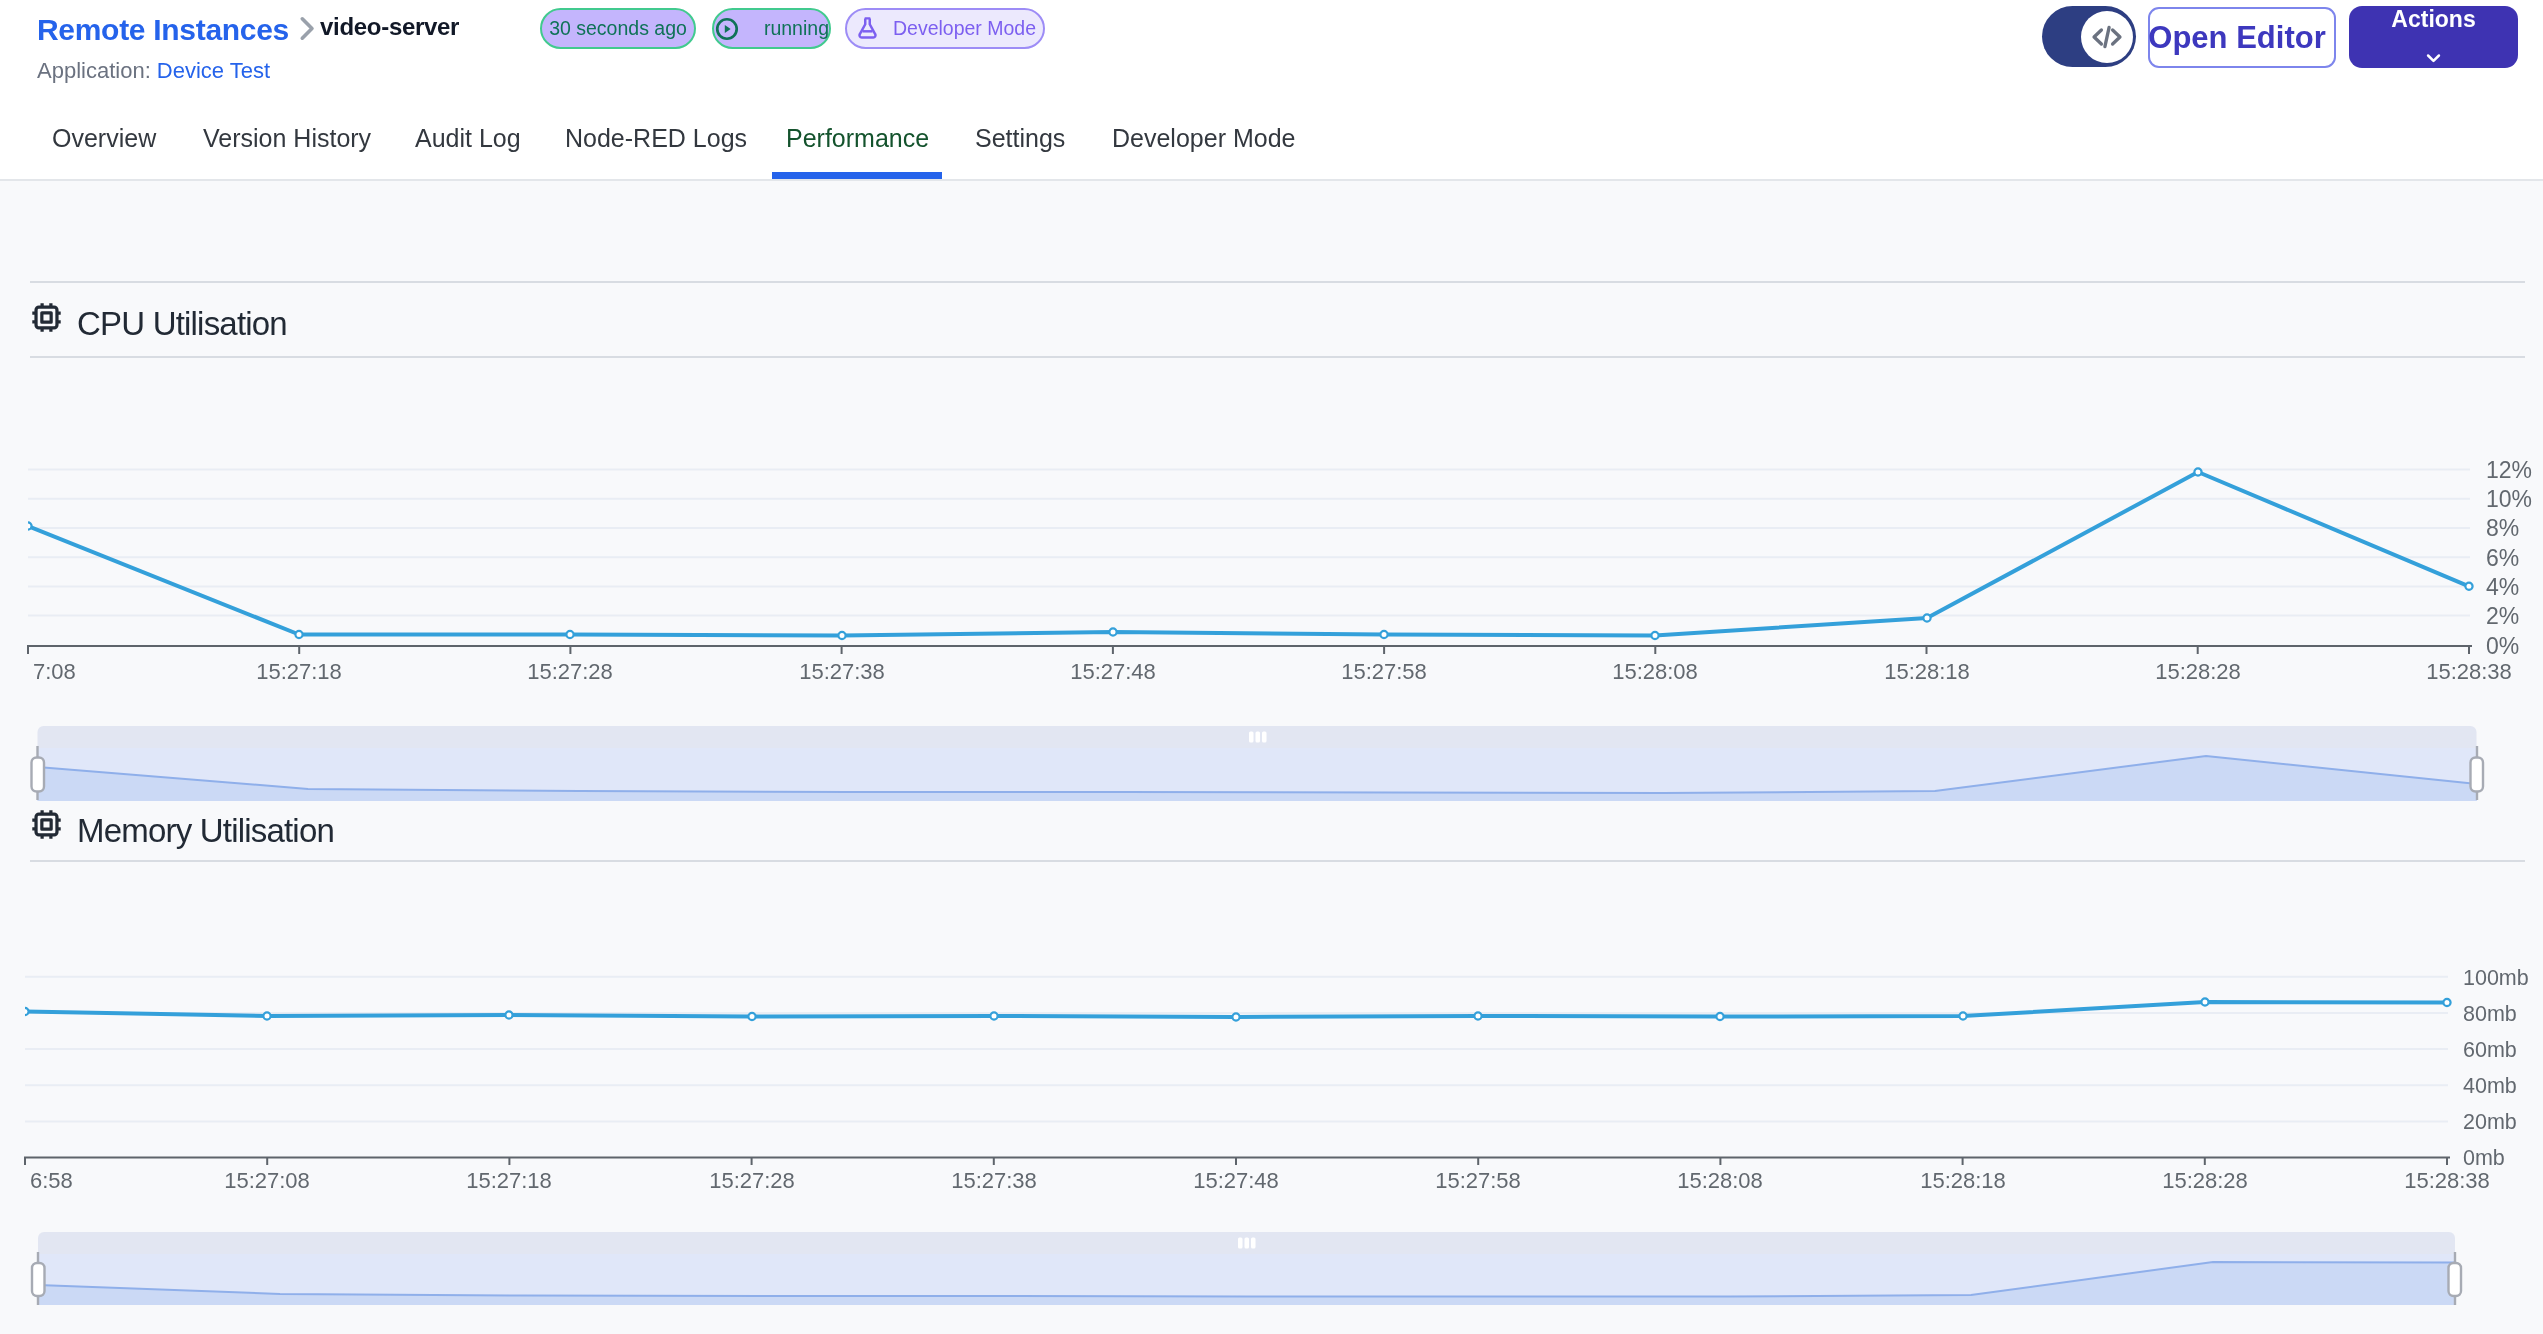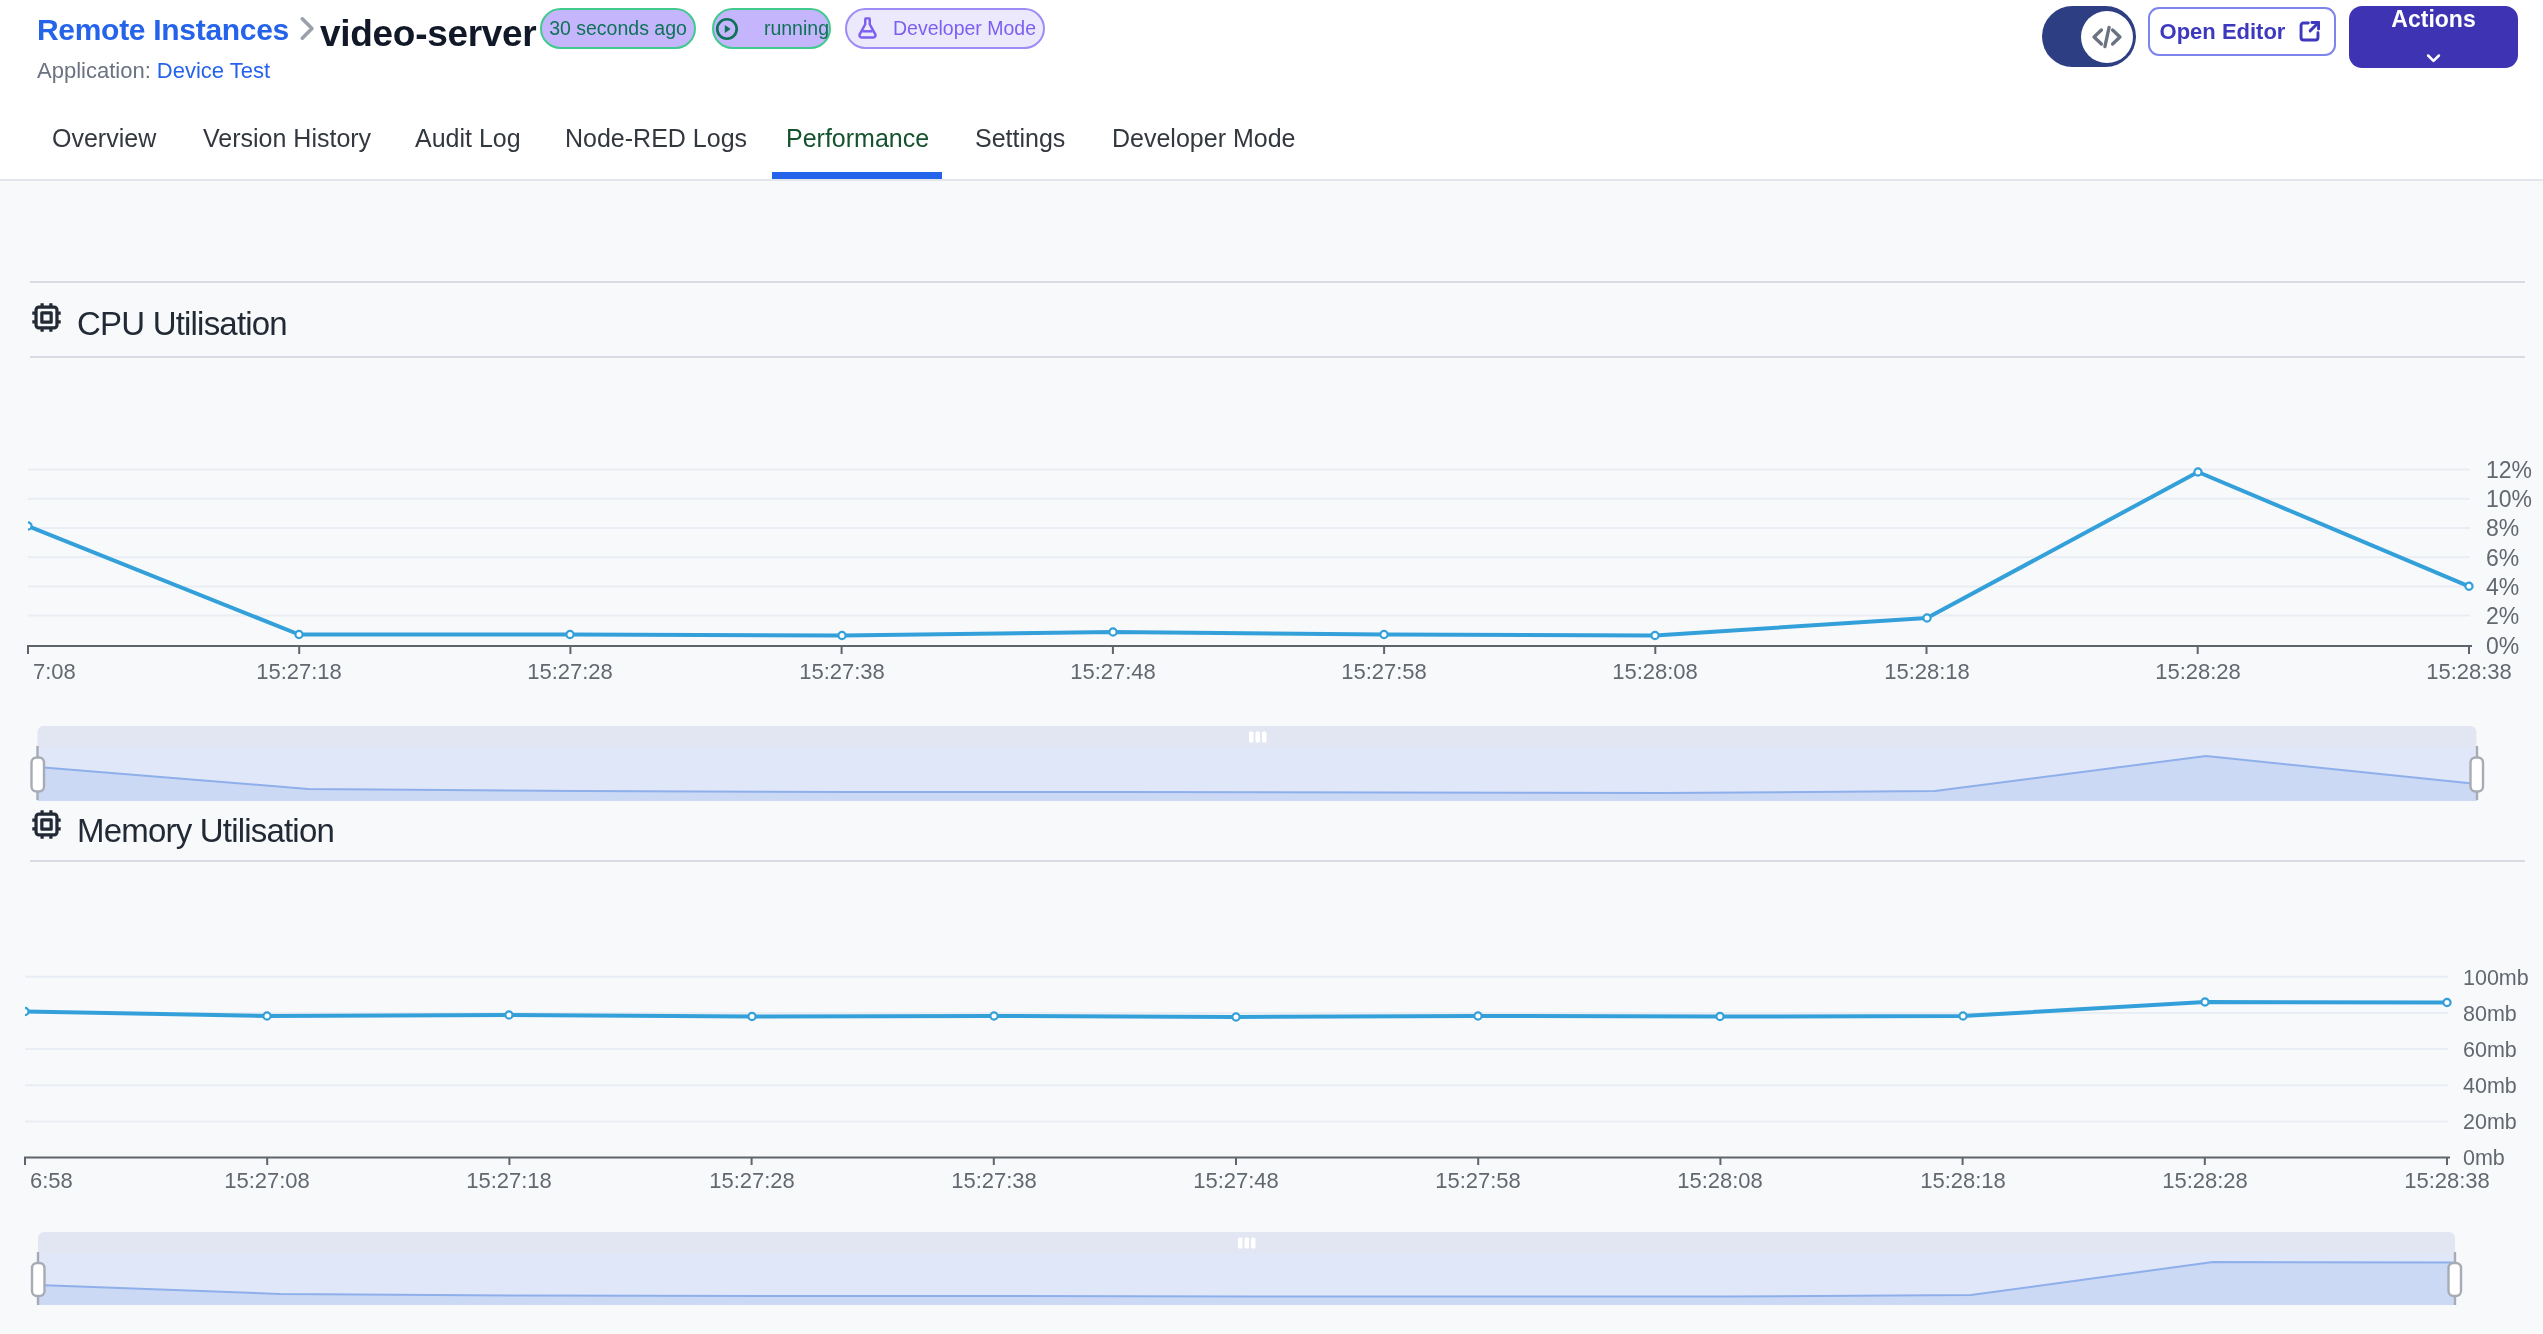--- a/index.html
+++ b/index.html
@@ -2,41 +2,41 @@
 <html><head>
 <meta charset="utf-8">
 <style>
   * { margin:0; padding:0; box-sizing:border-box; }
   html,body { width:2543px; height:1334px; background:#fff; font-family:"Liberation Sans", sans-serif; overflow:hidden; }
   .page { position:relative; width:2543px; height:1334px; }
   .abs { position:absolute; }
 
   
   .crumb-blue { color:#2563eb; font-weight:bold; font-size:30px; letter-spacing:-0.3px; }
-  .crumb-dark { color:#111827; font-weight:bold; font-size:37px; letter-spacing:-0.3px; }
+  .crumb-dark { color:#111827; font-weight:bold; font-size:24px; letter-spacing:-0.3px; }
   .app-label { color:#6b7280; font-size:22px; }
   .app-link { color:#2563eb; font-size:22px; }
 
   .pill { position:absolute; top:8px; height:41px; border-radius:21px; display:flex; align-items:center; justify-content:center; font-size:19.5px; white-space:nowrap; }
   .pill-green { background:#c4b5fd; border:2px solid #41ca8e; color:#0f7257; }
   .pill-purple { background:#ece9fd; border:2px solid #9d8cf6; color:#7c5ff0; }
 
   
   .tab { position:absolute; top:124px; font-size:25px; color:#33383f; }
   .tab.active { color:#14532d; }
 
   
   .content { position:absolute; left:0; top:181px; width:2543px; height:1153px; background:#f8f9fb; }
   .hr { position:absolute; left:30px; width:2495px; height:0; border-top:2px solid #d8dce2; }
 
   .h1 { position:absolute; left:31px; top:225px; font-size:34px; letter-spacing:-1.2px; color:#2b333e; white-space:nowrap; }
   .h1 .sub { font-size:23px; color:#a9aeb8; letter-spacing:-0.3px; margin-left:7px; }
   .sect { position:absolute; font-size:33px; letter-spacing:-0.8px; color:#222a35; white-space:nowrap; }
 
-  .btn-open { position:absolute; left:2148px; top:7px; width:188px; height:49px; border:2px solid #7d85ec; border-radius:11px; background:#fff; color:#3d38be; font-weight:bold; font-size:22px; display:flex; align-items:center; justify-content:center; gap:10px; white-space:nowrap; }
+  .btn-open { position:absolute; left:2148px; top:7px; width:188px; height:61px; border:2px solid #7d85ec; border-radius:11px; background:#fff; color:#3d38be; font-weight:bold; font-size:31px; display:flex; align-items:center; justify-content:center; gap:10px; white-space:nowrap; }
   .btn-actions { position:absolute; left:2349px; top:6px; width:169px; height:62px; border-radius:13px; background:#3e33b2; color:#fff; font-weight:bold; font-size:23px; display:flex; align-items:center; justify-content:center; gap:15px; white-space:nowrap;flex-direction:column; }
   .toggle { position:absolute; left:2042px; top:6px; width:94px; height:61px; border-radius:31px; background:#2d3e82; }
   .toggle .knob { position:absolute; right:3px; top:4.5px; width:52px; height:52px; border-radius:50%; background:#fff; display:flex; align-items:center; justify-content:center; }
 </style>
 </head>
 <body>
 <div class="page">
 
   <div class="abs" style="left:37px; top:13px;"><span class="crumb-blue">Remote Instances</span></div>
   <svg class="abs" style="left:290px; top:13px;" width="31" height="31" viewBox="0 0 24 24" fill="none" stroke="#9aa1ab" stroke-width="2.8" stroke-linecap="round" stroke-linejoin="round">

